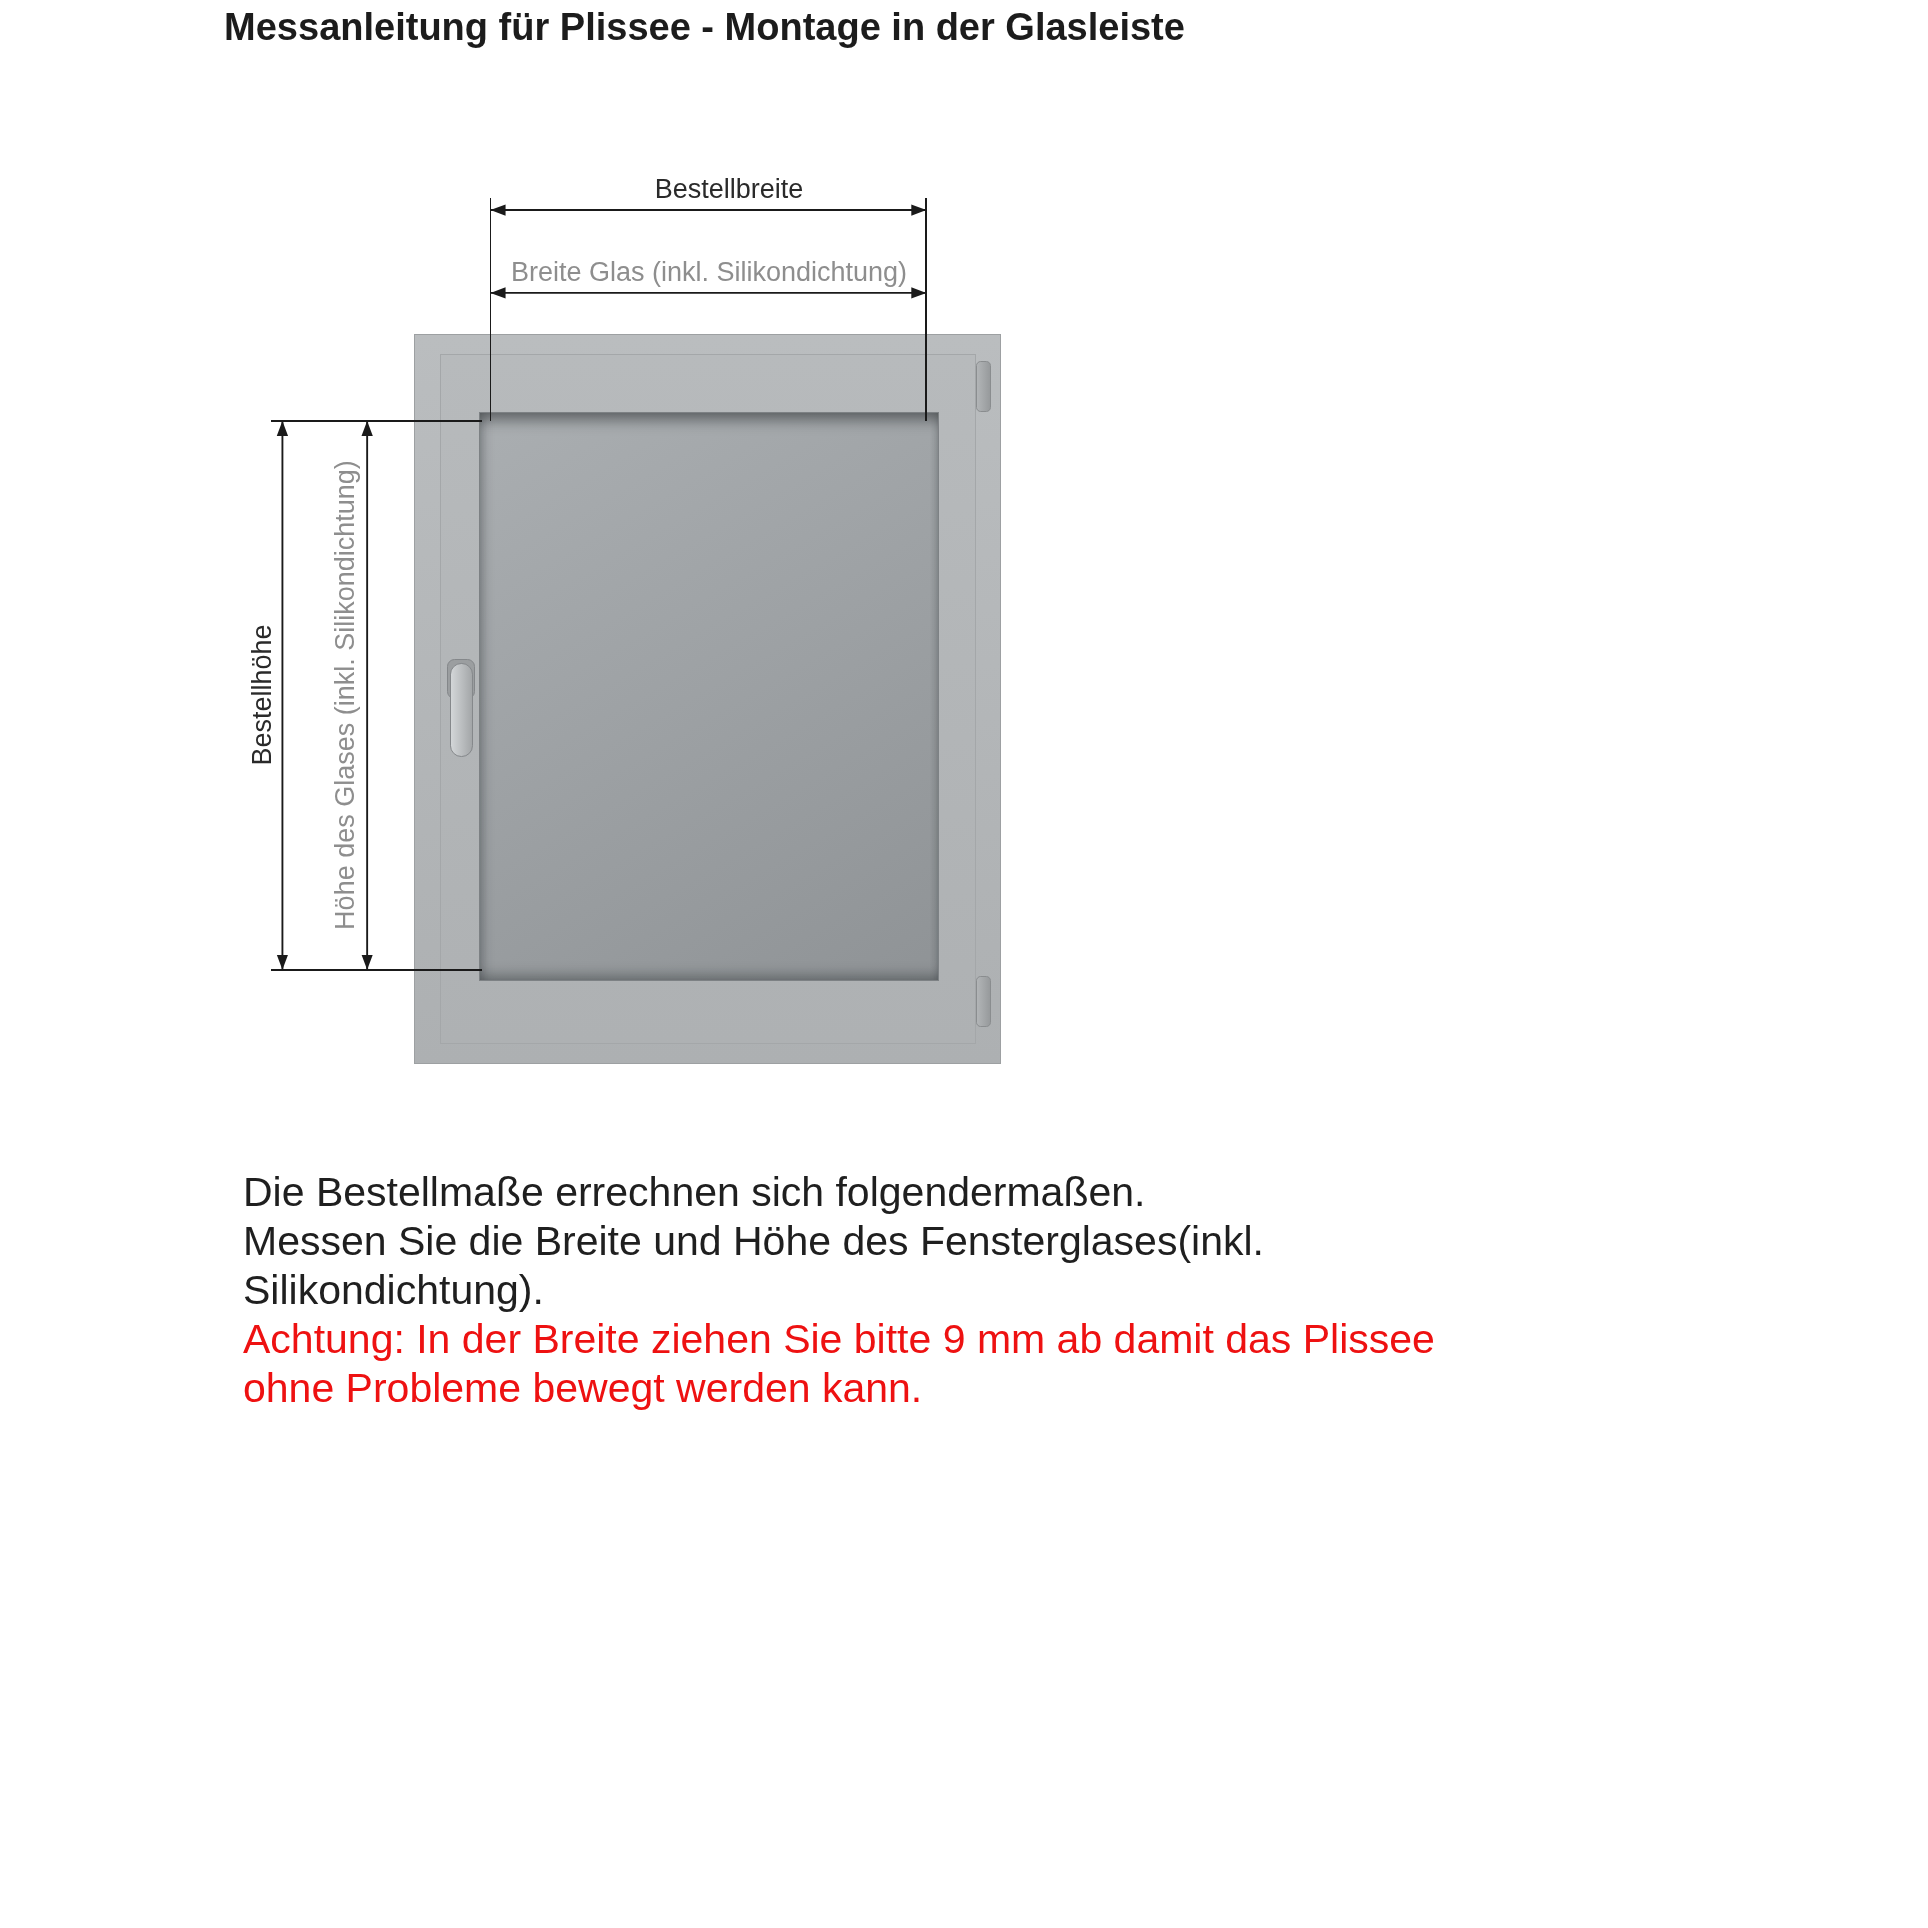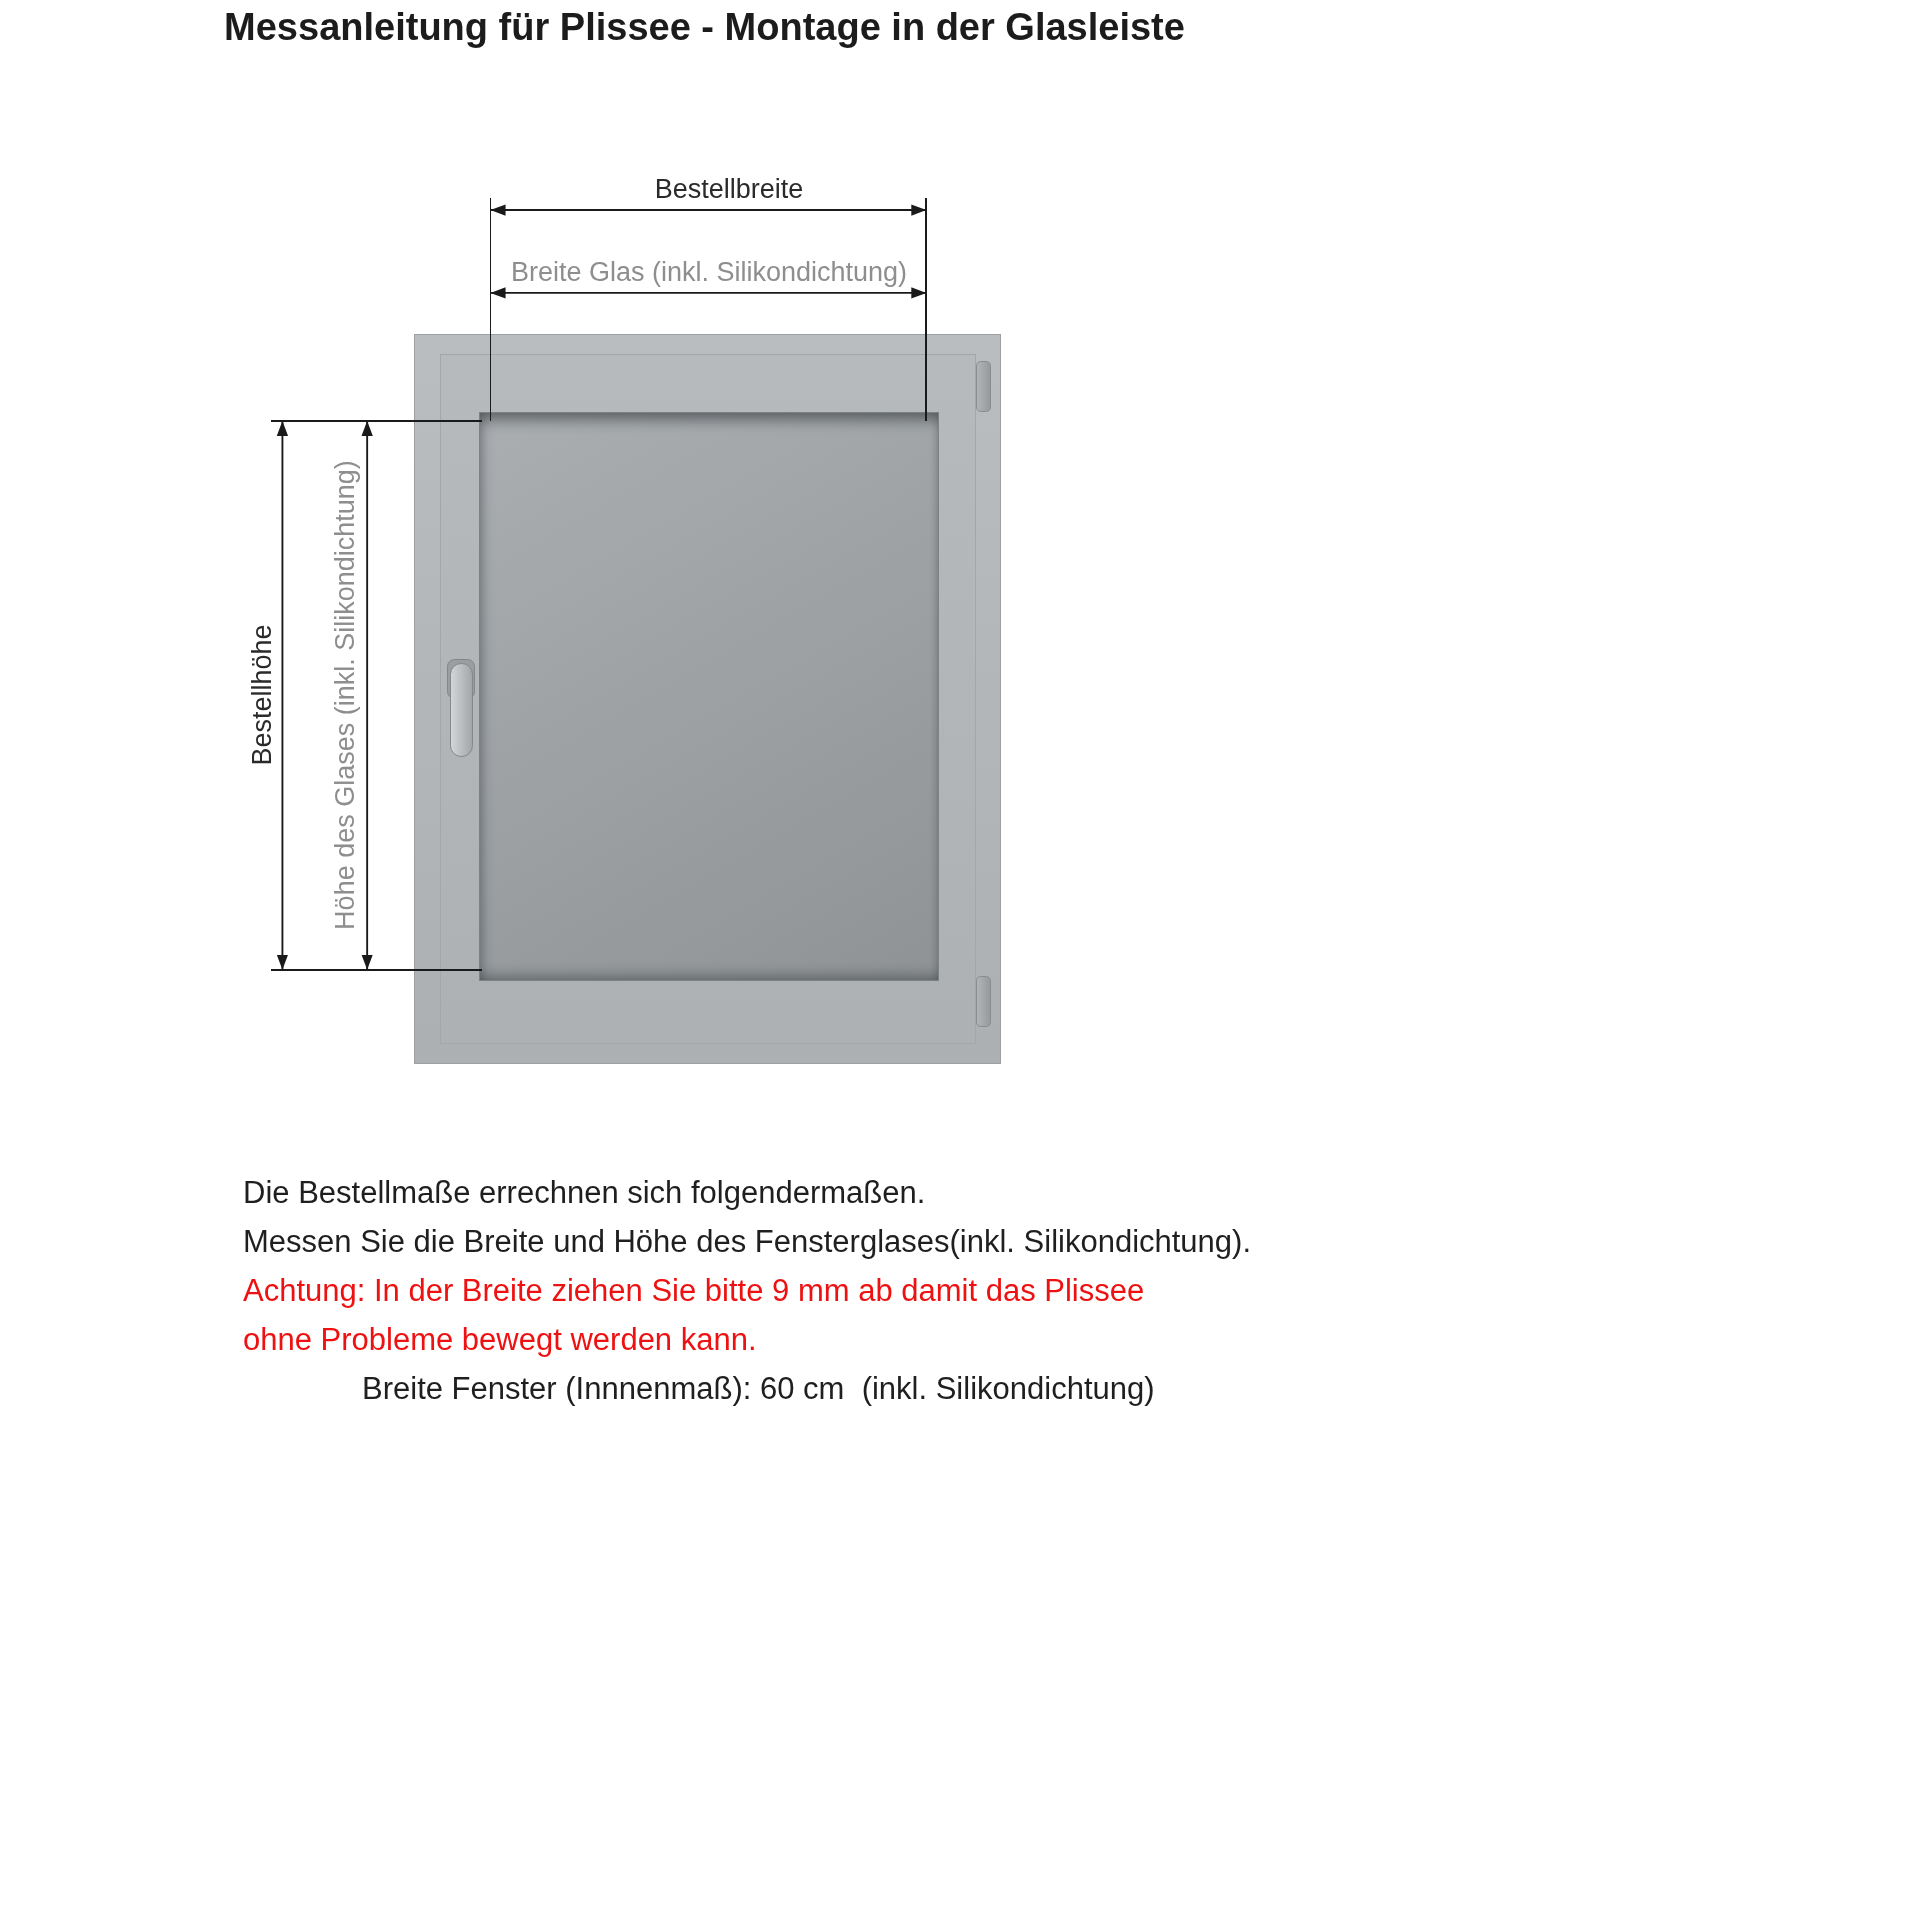--- a/index.html
+++ b/index.html
@@ -71,21 +71,21 @@
   .dim-label-h1 { left:511px; top:173px; width:436px; }
   .dim-label-h2 { left:491px; top:256px; width:436px; }
 
   .dim-label-v { width:549px; height:34px; transform:rotate(-90deg); }
   .dim-label-v1 { left:-12.2px; top:678px; }  
   .dim-label-v2 { left:71px;  top:678px; }  
 
   
   .instructions {
     position:absolute; left:243px; top:1168px; width:1318px;
-    font-size:31px; line-height:49px; color:#1f1f1f;
+    font-size:41px; line-height:49px; color:#1f1f1f;
   }
   .instructions p { margin:0; white-space:pre-wrap; }
   .warning { color:#ee1111; }
   .example-first { margin-top:45px !important; }
   .indent { padding-left:119px; }
 </style>
 </head>
 <body>
 
 <div class="page">
@@ -127,17 +127,16 @@
   <div class="dim-label dim-label-h1">Bestellbreite</div>
   <div class="dim-label gray dim-label-h2">Breite Glas (inkl. Silikondichtung)</div>
   <div class="dim-label dim-label-v dim-label-v1">Bestellhöhe</div>
   <div class="dim-label gray dim-label-v dim-label-v2">Höhe des Glases (inkl. Silikondichtung)</div>
 
   <div class="instructions">
     <p>Die Bestellmaße errechnen sich folgendermaßen.</p>
     <p>Messen Sie die Breite und Höhe des Fensterglases(inkl. Silikondichtung).</p>
     <p class="warning">Achtung: In der Breite ziehen Sie bitte 9 mm ab damit das Plissee</p>
     <p class="warning">ohne Probleme bewegt werden kann.</p>
-    <p class="indent">Breite Fenster (Innnenmaß): 60 cm  (inkl. Silikondichtung)</p>
   </div>
 
 </div>
 
 
 </body></html>

